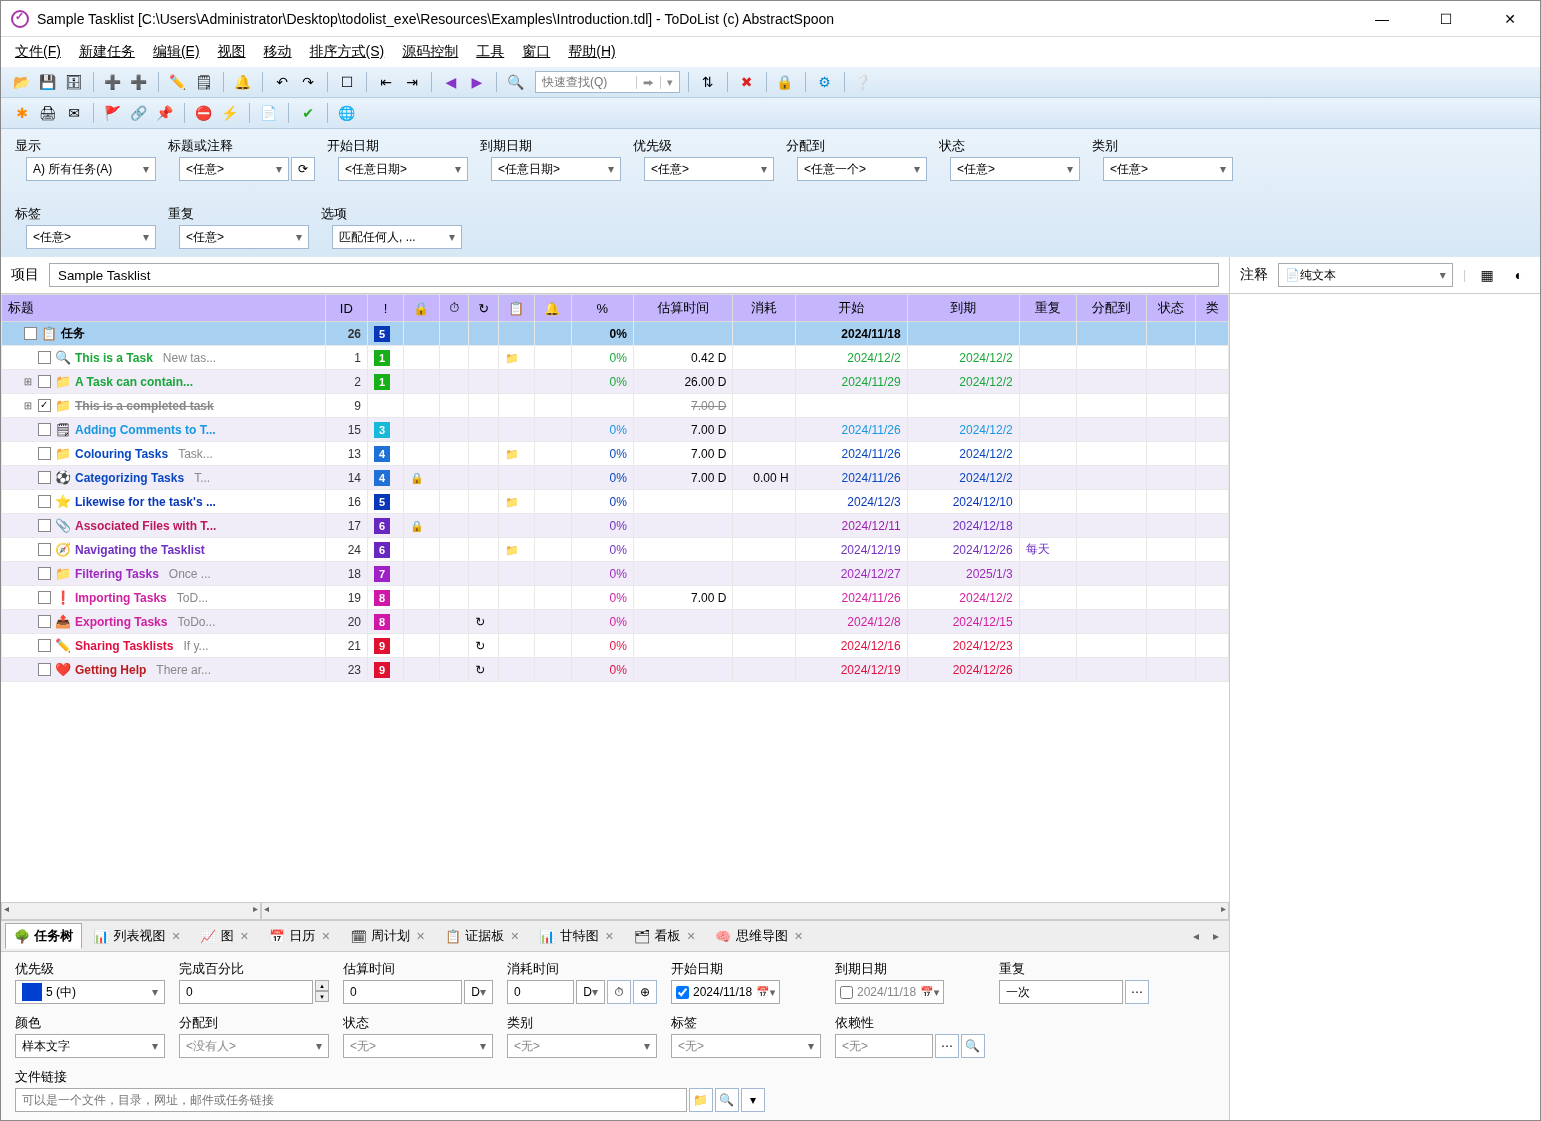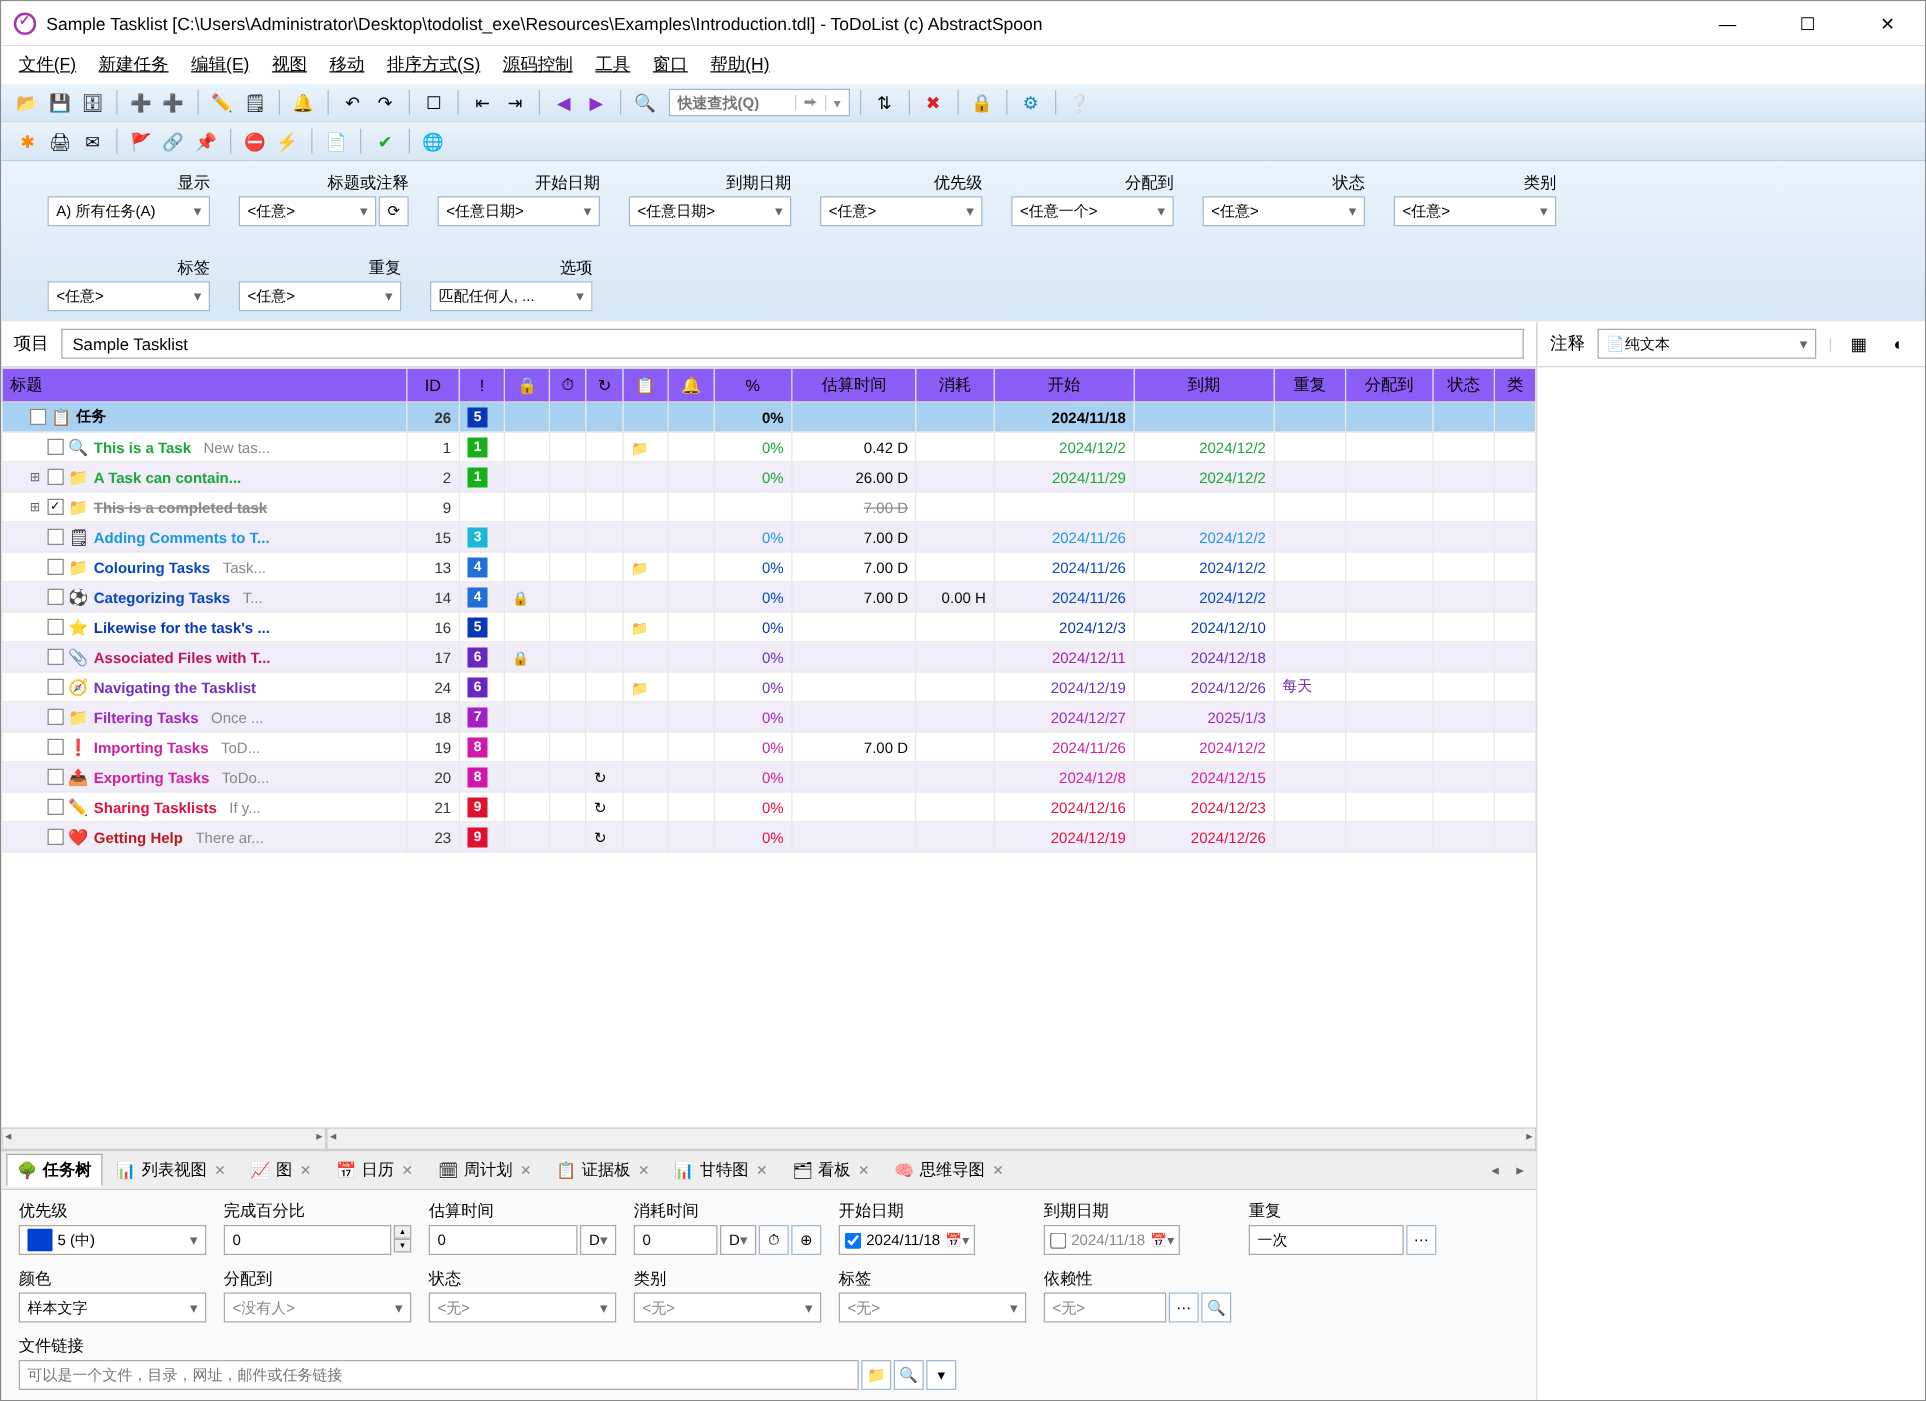--- a/index.html
+++ b/index.html
@@ -10,37 +10,37 @@
 .titlebar-icon::after { content: "✓"; color: #a838a8; font-size: 11px; position: absolute; left: 2px; top: -2px; font-weight: bold; }
 .titlebar-text { flex: 1; font-size: 14px; }
 .winbtns { display: flex; gap: 24px; }
 .winbtn { width: 40px; height: 28px; display: flex; align-items: center; justify-content: center; font-size: 14px; cursor: pointer; }
 .menubar { display: flex; gap: 18px; padding: 6px 14px; font-size: 14px; background: #fff; }
 .menuitem { cursor: pointer; text-decoration: underline; }
 .toolbar { display: flex; align-items: center; gap: 4px; padding: 4px 10px; background: linear-gradient(#eaf3fb, #d6e7f5); border-bottom: 1px solid #b8cde0; }
 .toolbar .sep { width: 1px; height: 20px; background: #a8bcd0; margin: 0 4px; }
 .tbtn { width: 22px; height: 22px; display: inline-flex; align-items: center; justify-content: center; font-size: 14px; cursor: pointer; border-radius: 3px; }
 .search-box { display: inline-flex; border: 1px solid #a0b8d0; background: #fff; height: 22px; align-items: center; margin-left: 4px; }
-.search-box input { border: none; outline: none; width: 100px; padding: 0 6px; font-size: 12px; color: #ec4899; font-weight: bold; }
+.search-box input { border: none; outline: none; width: 100px; padding: 0 6px; font-size: 12px; color: #ec4899; }
 .search-box .sbtn { padding: 0 6px; border-left: 1px solid #ccc; color: #888; font-size: 11px; cursor: pointer; }
-.filterbar { display: flex; flex-wrap: wrap; gap: 12px; padding: 8px 26px; background: linear-gradient(#eaf3fb, #d6e7f5); text-align: right; }
+.filterbar { display: flex; flex-wrap: wrap; gap: 12px; padding: 8px 14px; background: linear-gradient(#eaf3fb, #d6e7f5); }
 .filter-group { display: flex; flex-direction: column; gap: 2px; }
 .filter-label { font-size: 13px; color: #000; }
 .filter-ctrl { display: flex; gap: 2px; margin-left: 11px; }
 .filter-select { border: 1px solid #a0b8d0; background: #fff; height: 24px; padding: 0 6px; font-size: 12px; min-width: 130px; cursor: pointer; display: flex; align-items: center; justify-content: space-between; }
 .filter-select::after { content: "▾"; color: #666; margin-left: 6px; }
 .filter-btn { border: 1px solid #a0b8d0; background: #fff; width: 24px; height: 24px; cursor: pointer; display: flex; align-items: center; justify-content: center; }
 .main { flex: 1; display: flex; overflow: hidden; }
 .left-panel { flex: 1; display: flex; flex-direction: column; border-right: 1px solid #ccc; }
 .project-row { display: flex; align-items: center; padding: 6px 10px; gap: 10px; }
 .project-row label { font-size: 14px; }
 .project-row input { flex: 1; border: 1px solid #aaa; height: 24px; padding: 0 8px; }
 .grid { flex: 1; overflow: auto; border-top: 1px solid #ccc; }
 table { border-collapse: collapse; width: 100%; font-size: 12px; }
-th { background: #8b5cf6; border: 1px solid #ddd; padding: 4px 6px; font-weight: normal; text-align: center; height: 26px; font-size: 13px; }
+th { background: #c4b5fd; border: 1px solid #ddd; padding: 4px 6px; font-weight: normal; text-align: center; height: 26px; font-size: 13px; }
 th.title-col { text-align: left; width: 260px; }
 td { border: 1px solid #e8e8e8; padding: 3px 6px; height: 24px; white-space: nowrap; }
 tr.root-row td { background: #a8d0f0; font-weight: bold; }
 tr.even td { background: #f0ecf8; }
 tr.odd td { background: #fff; }
 .tree-cell { display: flex; align-items: center; gap: 4px; }
 .expander { width: 12px; text-align: center; color: #666; cursor: pointer; font-size: 10px; }
 .chk { width: 13px; height: 13px; border: 1px solid #888; background: #fff; cursor: pointer; display: inline-block; }
 .chk.checked::after { content: "✓"; font-size: 10px; position: relative; top: -3px; left: 1px; }
 .row-icon { width: 16px; height: 16px; display: inline-flex; align-items: center; justify-content: center; font-size: 13px; }

